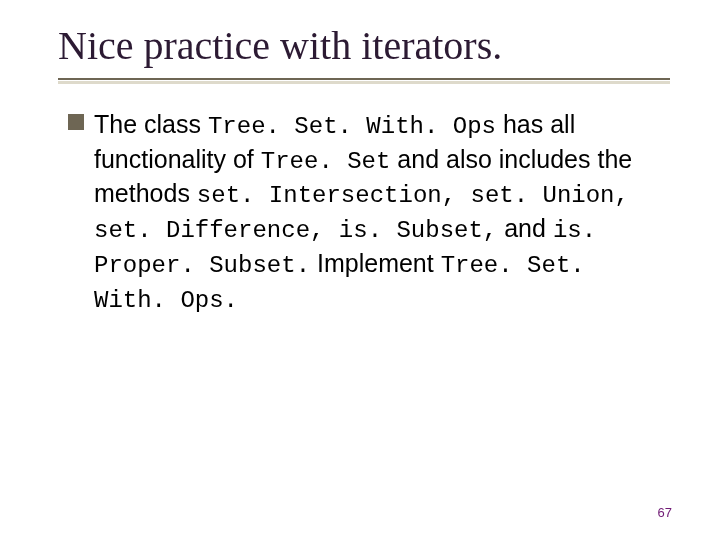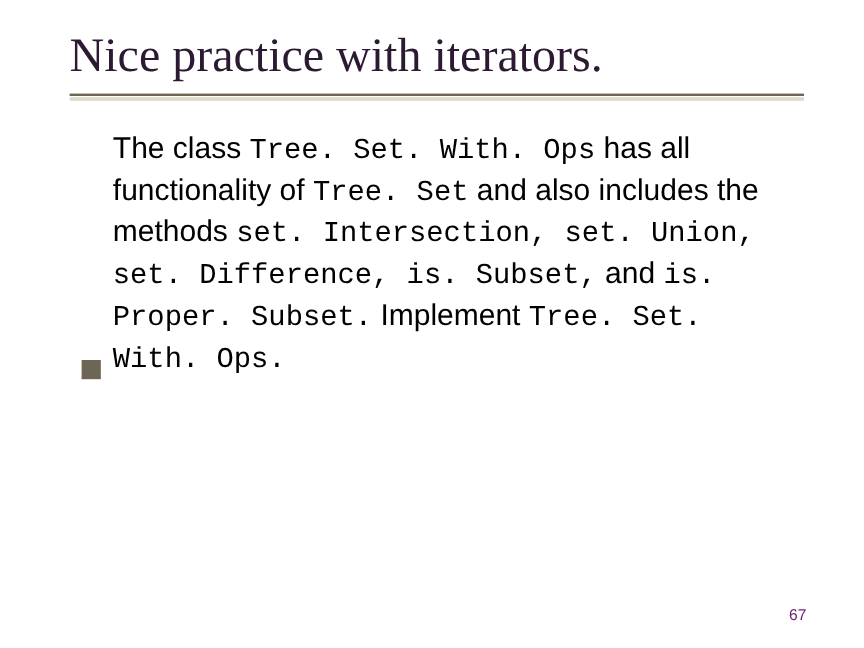--- a/index.html
+++ b/index.html
@@ -47,21 +47,21 @@
   }
   .body {
     position: absolute;
     top: 108px;
     left: 68px;
     right: 70px;
     color: #000000;
   }
   .bullet-row {
     display: flex;
-    align-items: flex-end;
+    align-items: flex-start;
     gap: 10px;
   }
   .bullet-square {
     width: 16px;
     height: 16px;
     background: #6e6654;
     margin-top: 6px;
     flex: 0 0 auto;
   }
   .bullet-text {

